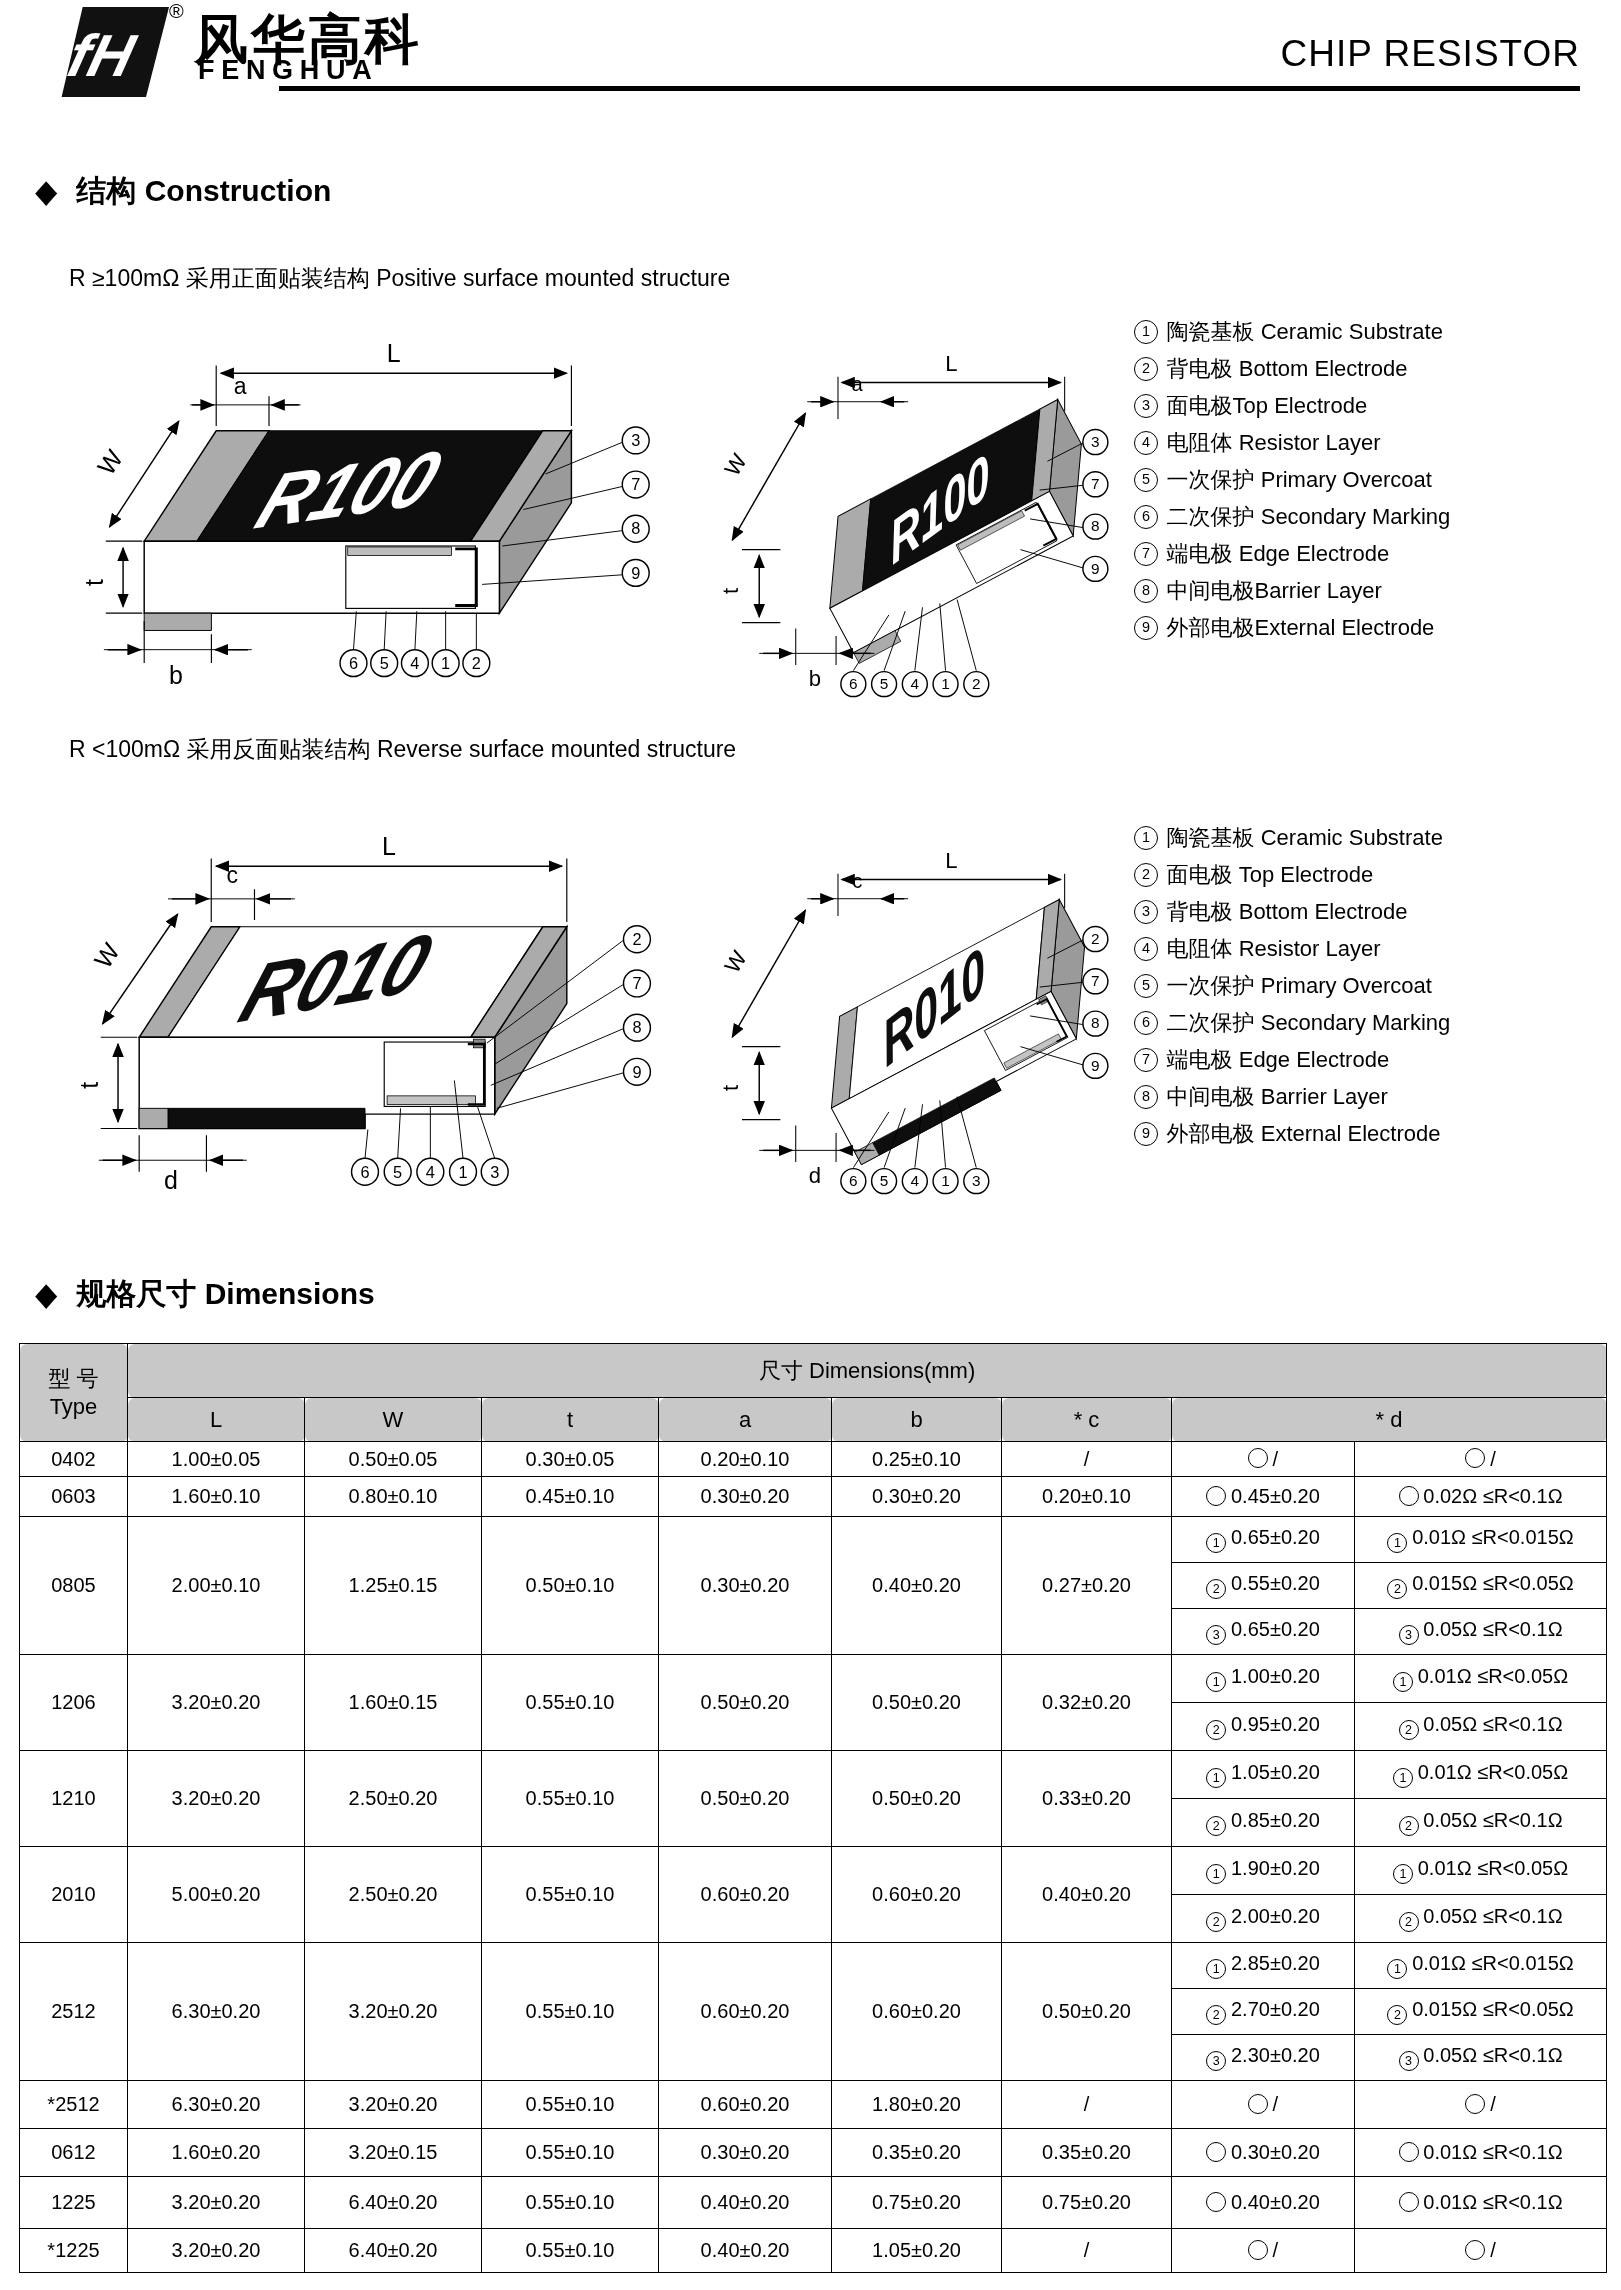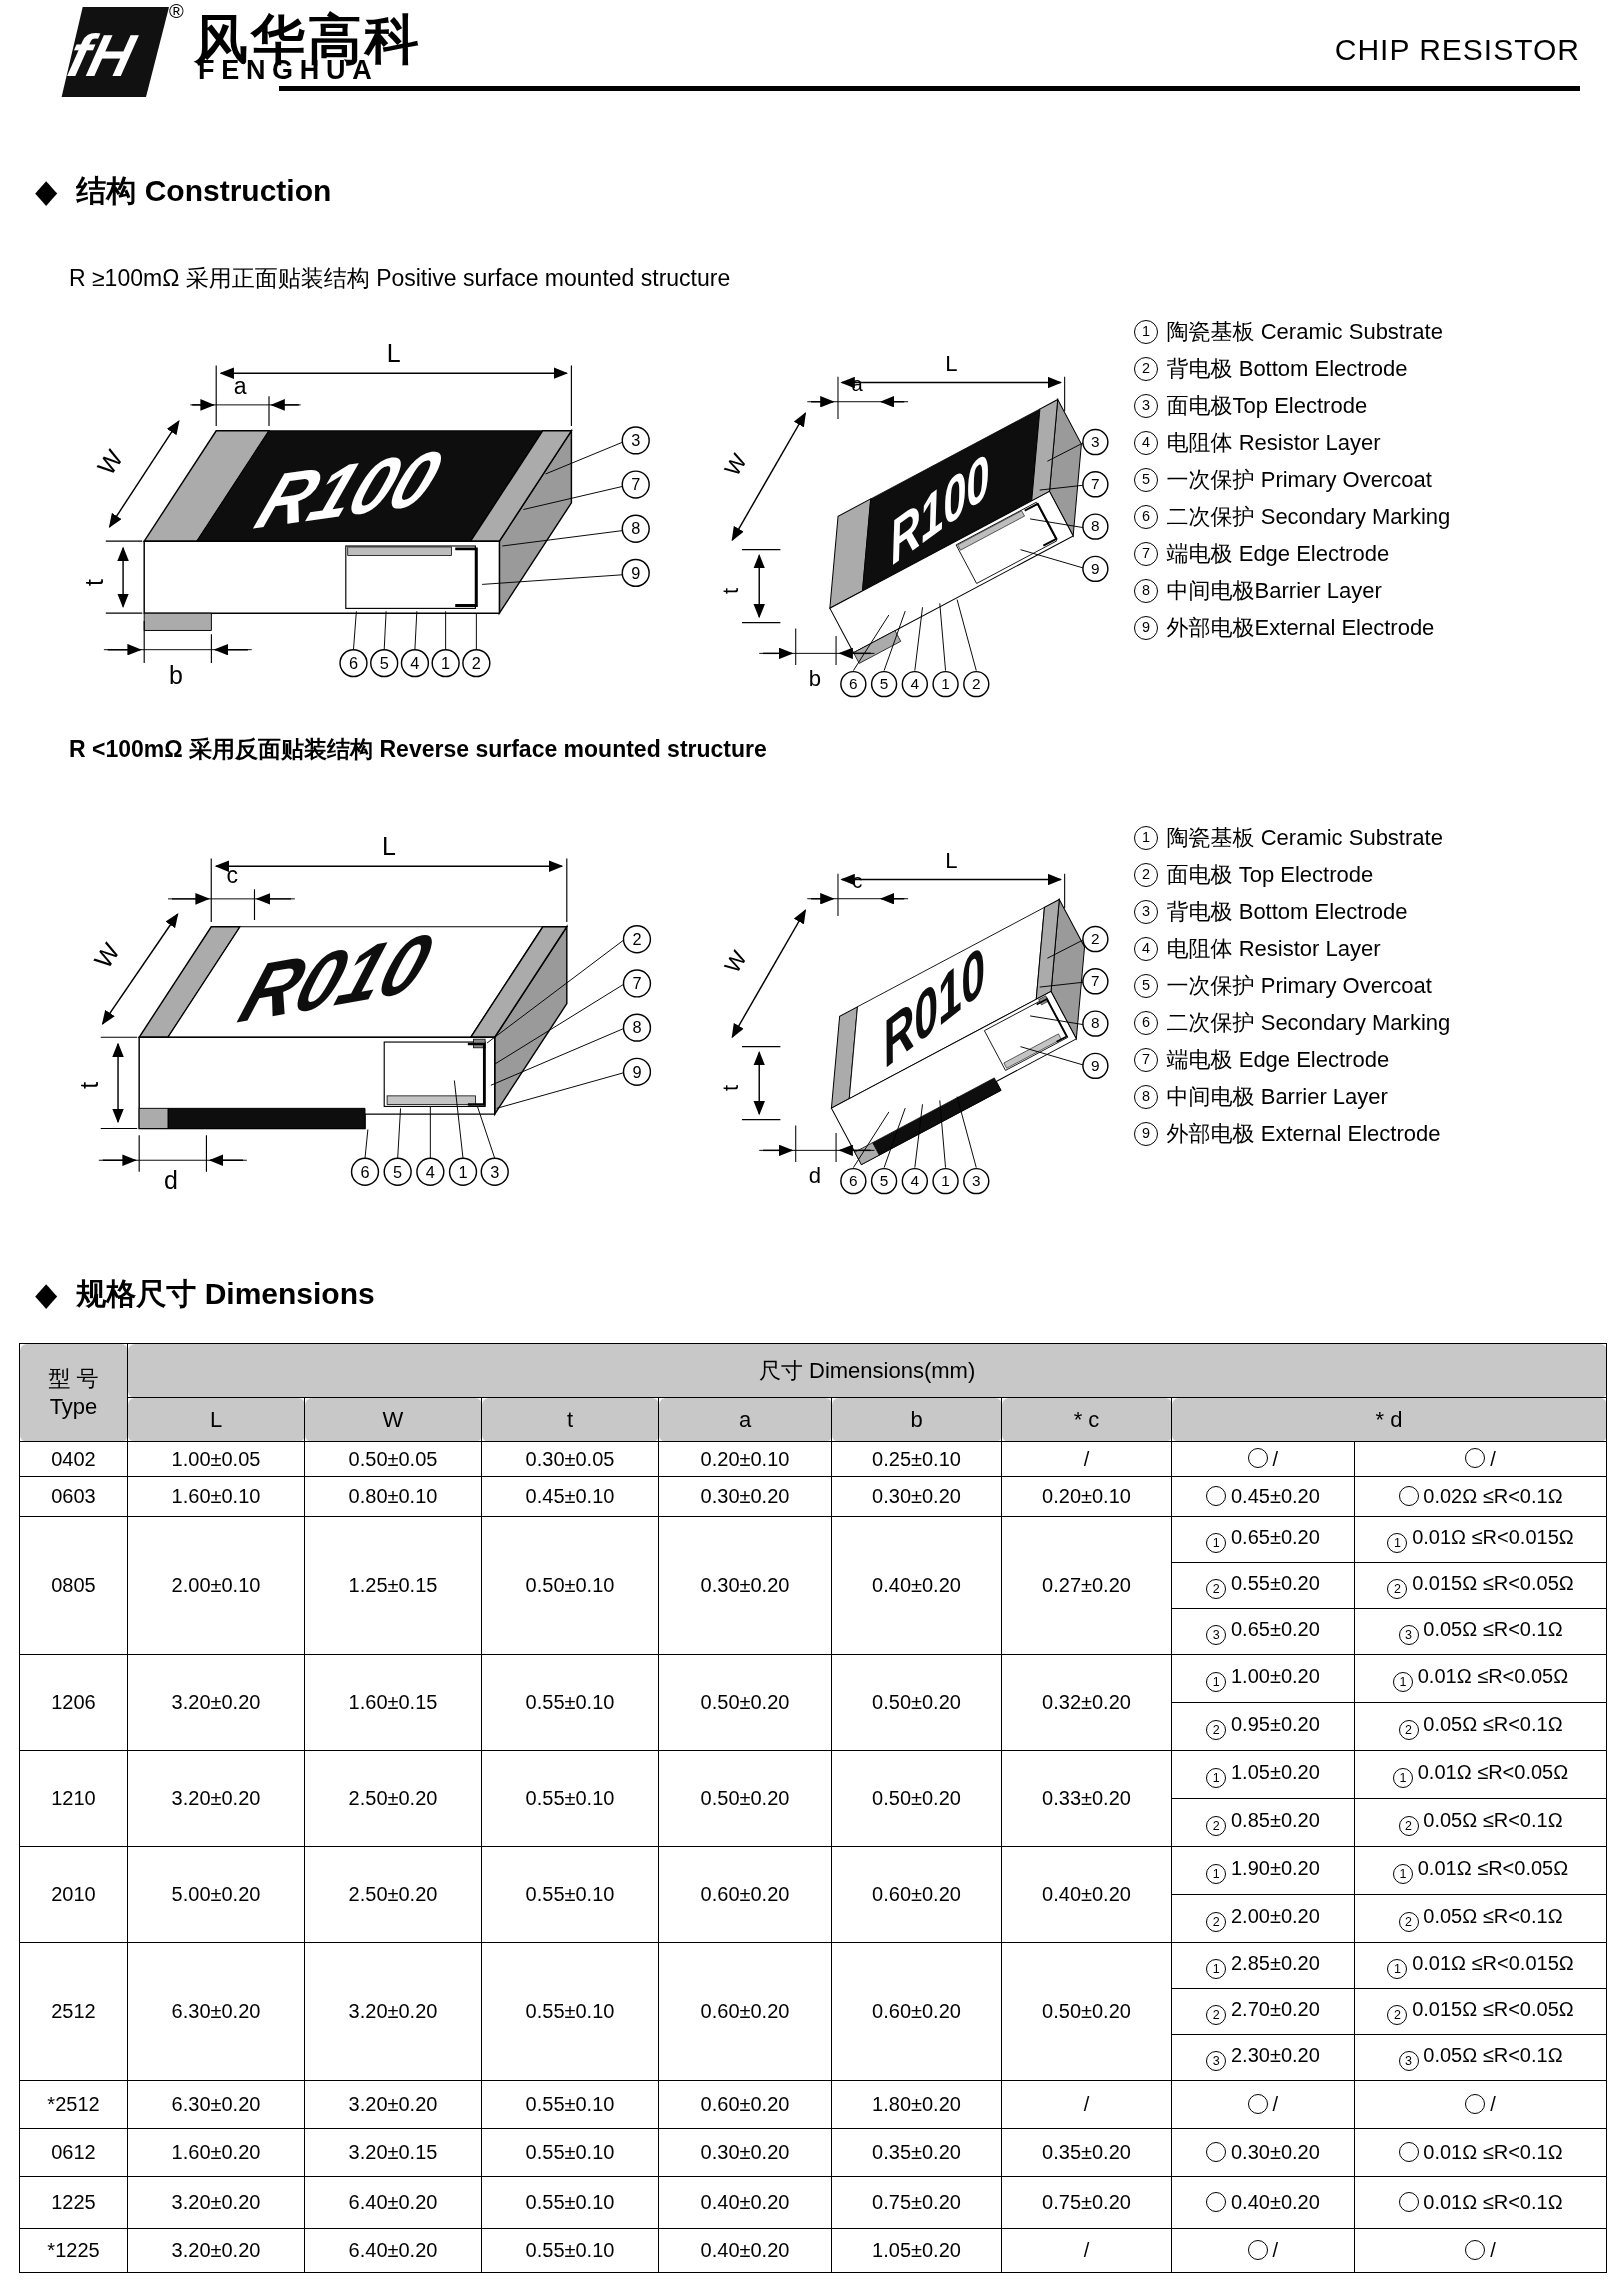--- a/index.html
+++ b/index.html
@@ -6,21 +6,21 @@
   .page{position:relative;width:1622px;height:2290px;background:#fff;overflow:hidden;
         font-family:"Liberation Sans","DejaVu Sans",sans-serif;color:#000;}
   .abs{position:absolute;}
   .fig{position:absolute;}
   svg{font-family:"Liberation Sans","DejaVu Sans",sans-serif;}
 
   
   .logo-cn{position:absolute;left:194px;top:3.8px;font-size:54px;font-weight:bold;letter-spacing:2.9px;}
   .logo-en{position:absolute;left:198px;top:55px;font-size:27px;font-weight:bold;letter-spacing:6.7px;}
   .reg-mark{position:absolute;left:169px;top:0px;font-size:20px;}
-  .doc-title{position:absolute;right:42px;top:33px;font-size:30px;letter-spacing:1px;}
+  .doc-title{position:absolute;right:42px;top:33px;font-size:37px;letter-spacing:1px;}
   .header-rule{position:absolute;left:279px;top:86px;width:1301px;height:4.8px;background:#000;}
 
   
   .section-title{position:absolute;display:flex;align-items:center;gap:19px;font-size:30px;}
   .diamond{display:inline-block;font-size:29px;transform:scaleY(1.12);}
   .sub-title{position:absolute;font-size:23px;}
 
   
   .legend{position:absolute;width:485px;}
   .legend-item{display:flex;align-items:center;height:37px;font-size:22px;white-space:nowrap;}
@@ -233,21 +233,21 @@
     <div class="legend-item">
         <span class="circ">8</span>
         <span>中间电极Barrier Layer</span>
       </div>
     <div class="legend-item">
         <span class="circ">9</span>
         <span>外部电极External Electrode</span>
       </div>
   </div>
 
-  <h3 class="sub-title" style="left:69px;top:711px;font-weight:bold">R &lt;100mΩ 采用反面贴装结构 Reverse surface mounted structure</h3>
+  <h3 class="sub-title" style="left:69px;top:711px;font-weight:normal">R &lt;100mΩ 采用反面贴装结构 Reverse surface mounted structure</h3>
 
   <svg class="fig" style="left:43px;top:797px" width="644" height="394" viewBox="0 0 670 410">
     <g id="chip-rev" stroke="#000">
       <polygon points="470,250 545,135 545,215 470,330" fill="#9a9a9a" stroke-width="1.5"></polygon>
       <polygon points="100,250 130,250 205,135 175,135" fill="#ababab" stroke-width="1.5"></polygon>
       <polygon points="130,250 445,250 520,135 205,135" fill="#fff" stroke-width="1.2"></polygon>
       <polygon points="445,250 470,250 545,135 520,135" fill="#ababab" stroke-width="1.5"></polygon>
       <polygon points="100,250 470,250 470,330 335,330 335,345 100,345" fill="#fff" stroke-width="1.5"></polygon>
       <polygon points="130,324 335,324 335,345 130,345" fill="#0e0e0e" stroke-width="1"></polygon>
       <polygon points="100,324 130,324 130,345 100,345" fill="#ababab" stroke-width="1"></polygon>

